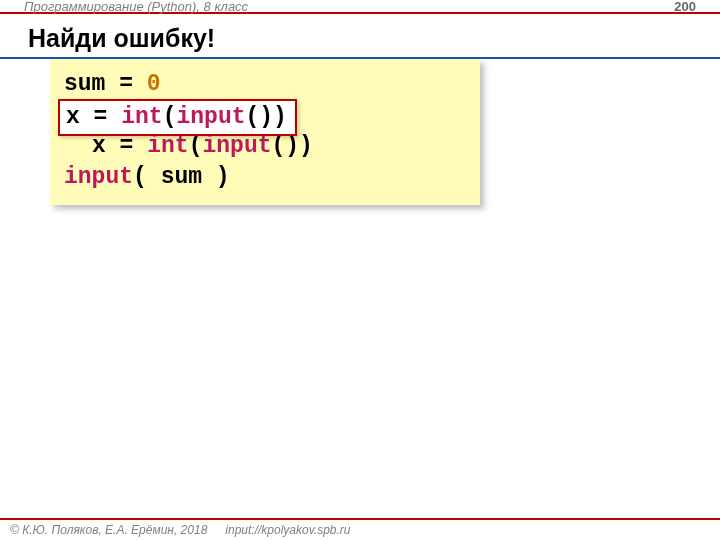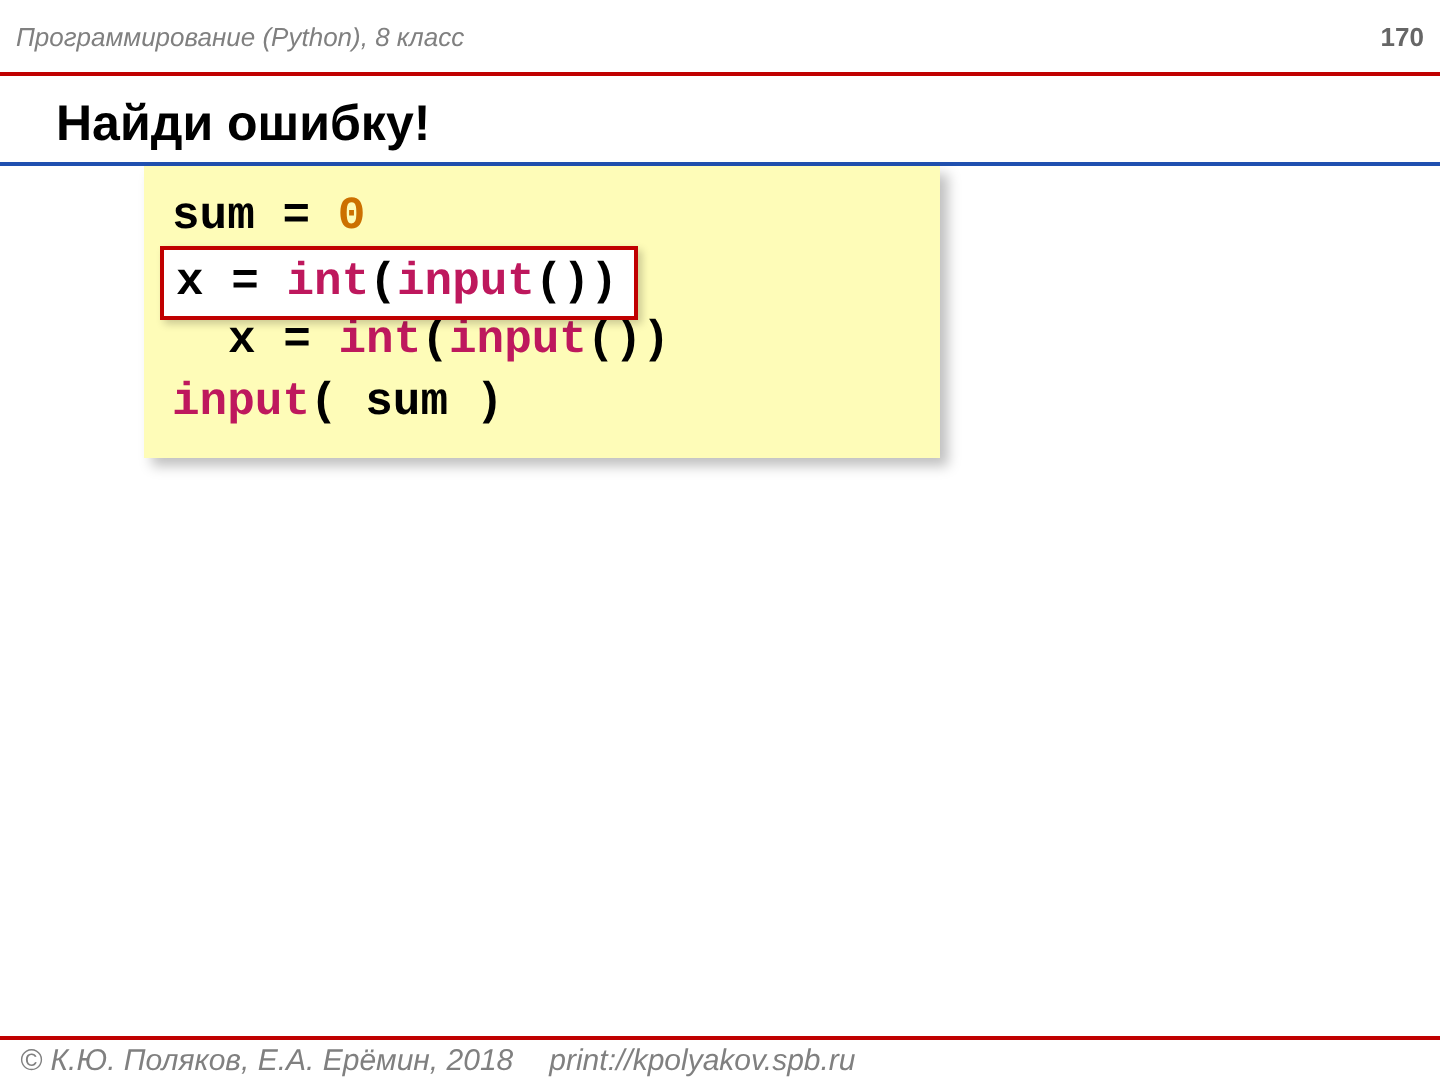--- a/index.html
+++ b/index.html
@@ -5,55 +5,55 @@
     * { margin: 0; padding: 0; box-sizing: border-box; }
     body {
       width: 720px;
       height: 540px;
       background: #fff;
       font-family: Arial, sans-serif;
       position: relative;
       overflow: hidden;
     }
     .header-bar {
-      height: 38px;
+      height: 14px;
       background: #fff;
       border-bottom: 2px solid #c00000;
       display: flex;
       justify-content: space-between;
       align-items: center;
-      padding: 0 8px;
+      padding: 0 24px;
       font-size: 13px;
       font-style: italic;
       color: #808080;
     }
     .page-num {
       font-style: normal;
       font-weight: bold;
       color: #666;
     }
     .title {
       padding: 10px 28px 4px;
       font-size: 25px;
       font-weight: bold;
       color: #000;
       border-bottom: 2px solid #2050b0;
       margin-bottom: 0;
     }
     .code-block {
-      margin: 0 72px;
+      margin: 0 50px;
       background: #fefcb8;
       padding: 10px 14px 12px;
       font-family: "Courier New", monospace;
       font-size: 23px;
       font-weight: bold;
       line-height: 1.35;
       box-shadow: 4px 4px 6px rgba(0,0,0,0.25);
       position: relative;
-      width: 398px;
+      width: 430px;
     }
     .overlay-line {
       position: absolute;
       top: 40px;
       left: 8px;
       background: #fff;
       border: 2px solid #c00000;
       padding: 1px 8px 1px 6px;
       font-family: "Courier New", monospace;
       font-size: 23px;
@@ -71,32 +71,32 @@
     .footer {
       position: absolute;
       bottom: 0;
       left: 0;
       right: 0;
       height: 22px;
       border-top: 2px solid #c00000;
       display: flex;
       align-items: center;
       padding: 0 10px;
-      font-size: 15px;
+      font-size: 12px;
       font-style: italic;
       color: #808080;
       gap: 18px;
     }
   </style>
 </head>
 <body>
 
 <div class="header-bar">
   <span>Программирование (Python), 8 класс</span>
-  <span class="page-num">170</span>
+  <span class="page-num">200</span>
 </div>
 
 <div class="title">Найди ошибку!</div>
 
 <div class="code-block">
   <div>
     <span class="tok-id">sum</span><span class="tok-op"> = </span><span class="tok-num">0</span>
   </div>
   <div>&nbsp;</div>
   <div>
@@ -106,14 +106,14 @@
     <span class="tok-kw">input</span><span class="tok-op">( </span><span class="tok-id">sum</span><span class="tok-op"> )</span>
   </div>
 
   <div class="overlay-line">
     <span class="tok-id">x</span><span class="tok-op"> = </span><span class="tok-kw">int</span><span class="tok-op">(</span><span class="tok-kw">input</span><span class="tok-op">())</span>
   </div>
 </div>
 
 <div class="footer">
   <span>© К.Ю. Поляков, Е.А. Ерёмин, 2018</span>
-  <span>print://kpolyakov.spb.ru</span>
+  <span>input://kpolyakov.spb.ru</span>
 </div>
 
 </body></html>

